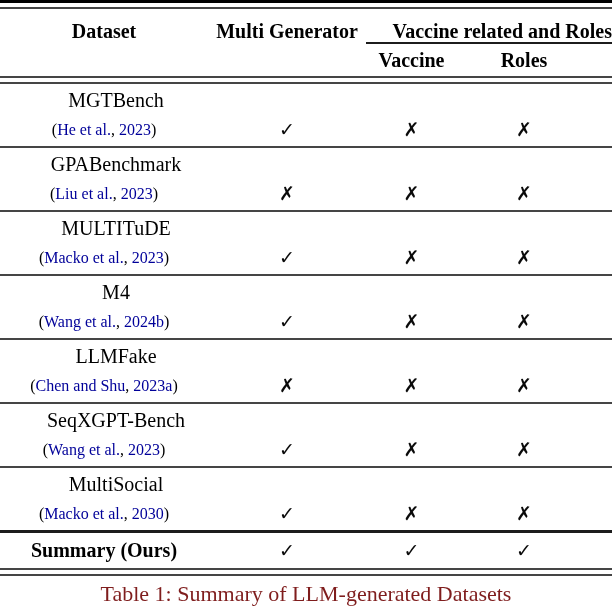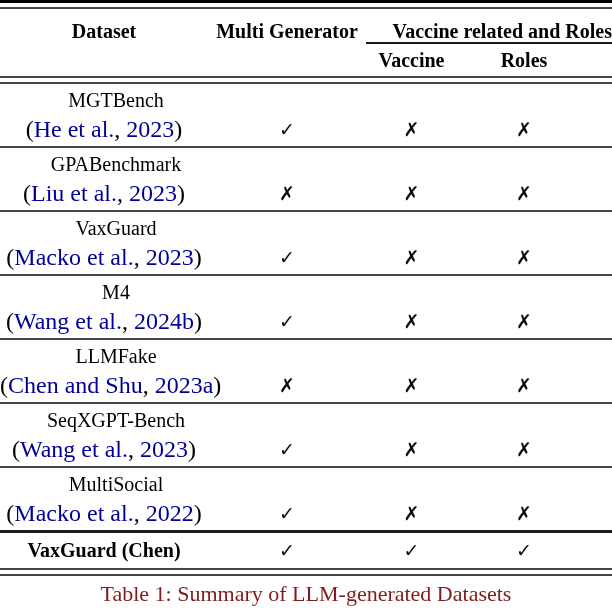--- a/index.html
+++ b/index.html
@@ -34,21 +34,21 @@
   }
   .group-cell { position: relative; height: 100%; display: flex; align-items: end; justify-content: flex-end; }
   .cmidrule { position: absolute; left: 0; bottom: 0; width: 100%; height: 2px; background: #1c1c1c; }
 
   .data-row {
     display: grid; grid-template-columns: 208px 158px 91px 155px;
     height: 62px; padding: 2px 0;
   }
   .cell-dataset { text-align: center; display: flex; flex-direction: column; justify-content: flex-end; }
   .ds-name { font-size: 20px; line-height: 29px; white-space: nowrap; padding-left: 24px; }
-  .ds-cite { font-size: 24px; line-height: 29px; white-space: nowrap; }
+  .ds-cite { font-size: 16px; line-height: 29px; white-space: nowrap; }
   .cite-link { color: var(--citation, #000099); }
   .cell-mark {
     display: flex; flex-direction: column; justify-content: flex-end; align-items: center;
   }
   .mark {
     font-family: "DejaVu Sans", sans-serif;
     font-size: 19px; font-weight: 600; line-height: 29px; color: #0a0a0a;
   }
   .col-roles { padding-right: 21px; }
 
@@ -127,21 +127,21 @@
         <span class="mark">✗</span>
       </div>
     <div class="cell-mark col-roles">
         <span class="mark">✗</span>
       </div>
   </div>
   <div class="rule-sep"></div>
 
   <div class="data-row">
     <div class="cell-dataset">
-      <div class="ds-name">VaxGuard</div>
+      <div class="ds-name">MULTITuDE</div>
       <div class="ds-cite"><span>(</span><span class="cite-link">Macko et al.</span><span>, </span><span class="cite-link">2023</span><span>)</span></div>
     </div>
     <div class="cell-mark">
         <span class="mark">✓</span>
       </div>
     <div class="cell-mark">
         <span class="mark">✗</span>
       </div>
     <div class="cell-mark col-roles">
         <span class="mark">✗</span>
@@ -196,36 +196,36 @@
       </div>
     <div class="cell-mark col-roles">
         <span class="mark">✗</span>
       </div>
   </div>
   <div class="rule-sep"></div>
 
   <div class="data-row">
     <div class="cell-dataset">
       <div class="ds-name">MultiSocial</div>
-      <div class="ds-cite"><span>(</span><span class="cite-link">Macko et al.</span><span>, </span><span class="cite-link">2022</span><span>)</span></div>
+      <div class="ds-cite"><span>(</span><span class="cite-link">Macko et al.</span><span>, </span><span class="cite-link">2030</span><span>)</span></div>
     </div>
     <div class="cell-mark">
         <span class="mark">✓</span>
       </div>
     <div class="cell-mark">
         <span class="mark">✗</span>
       </div>
     <div class="cell-mark col-roles">
         <span class="mark">✗</span>
       </div>
   </div>
   <div class="rule-thick"></div>
 
   <div class="vax-row">
-    <div class="vax-name">VaxGuard (Chen)</div>
+    <div class="vax-name">Summary (Ours)</div>
     <div class="cell-mark">
         <span class="mark">✓</span>
       </div>
     <div class="cell-mark">
         <span class="mark">✓</span>
       </div>
     <div class="cell-mark col-roles">
         <span class="mark">✓</span>
       </div>
   </div>

